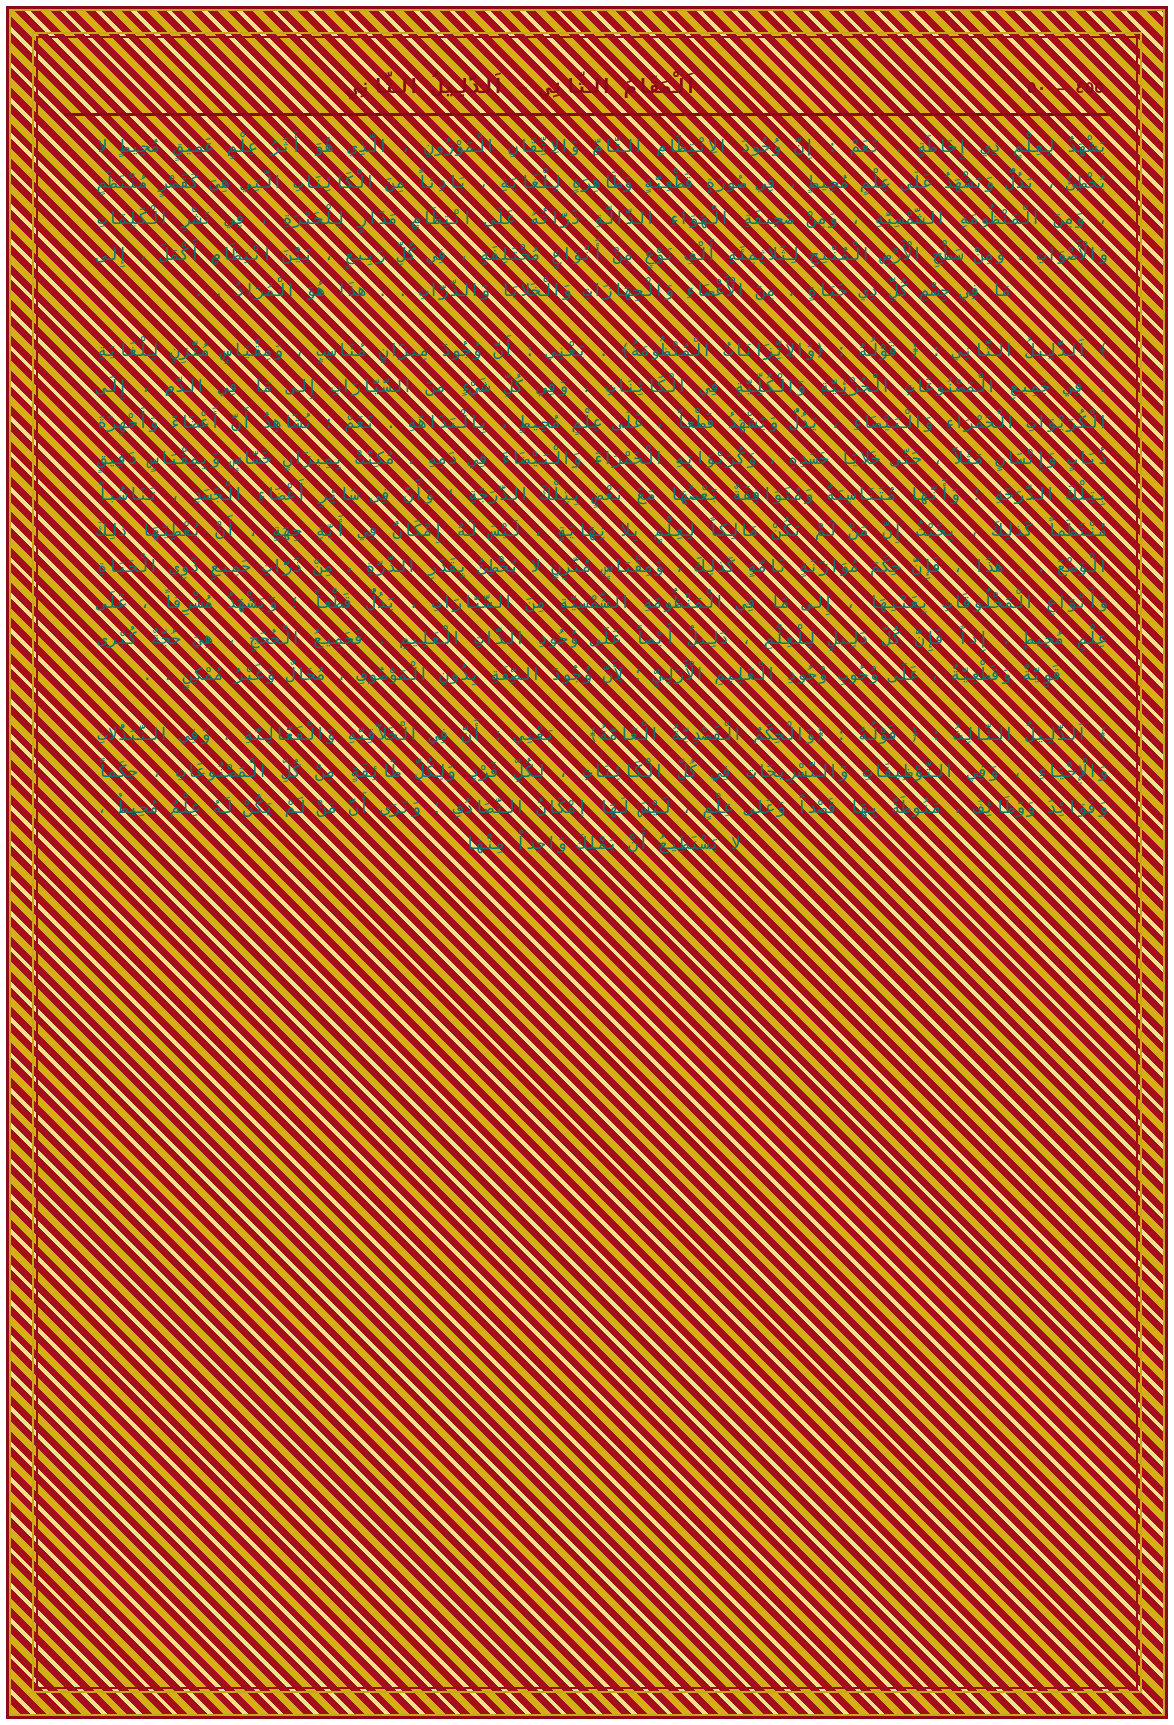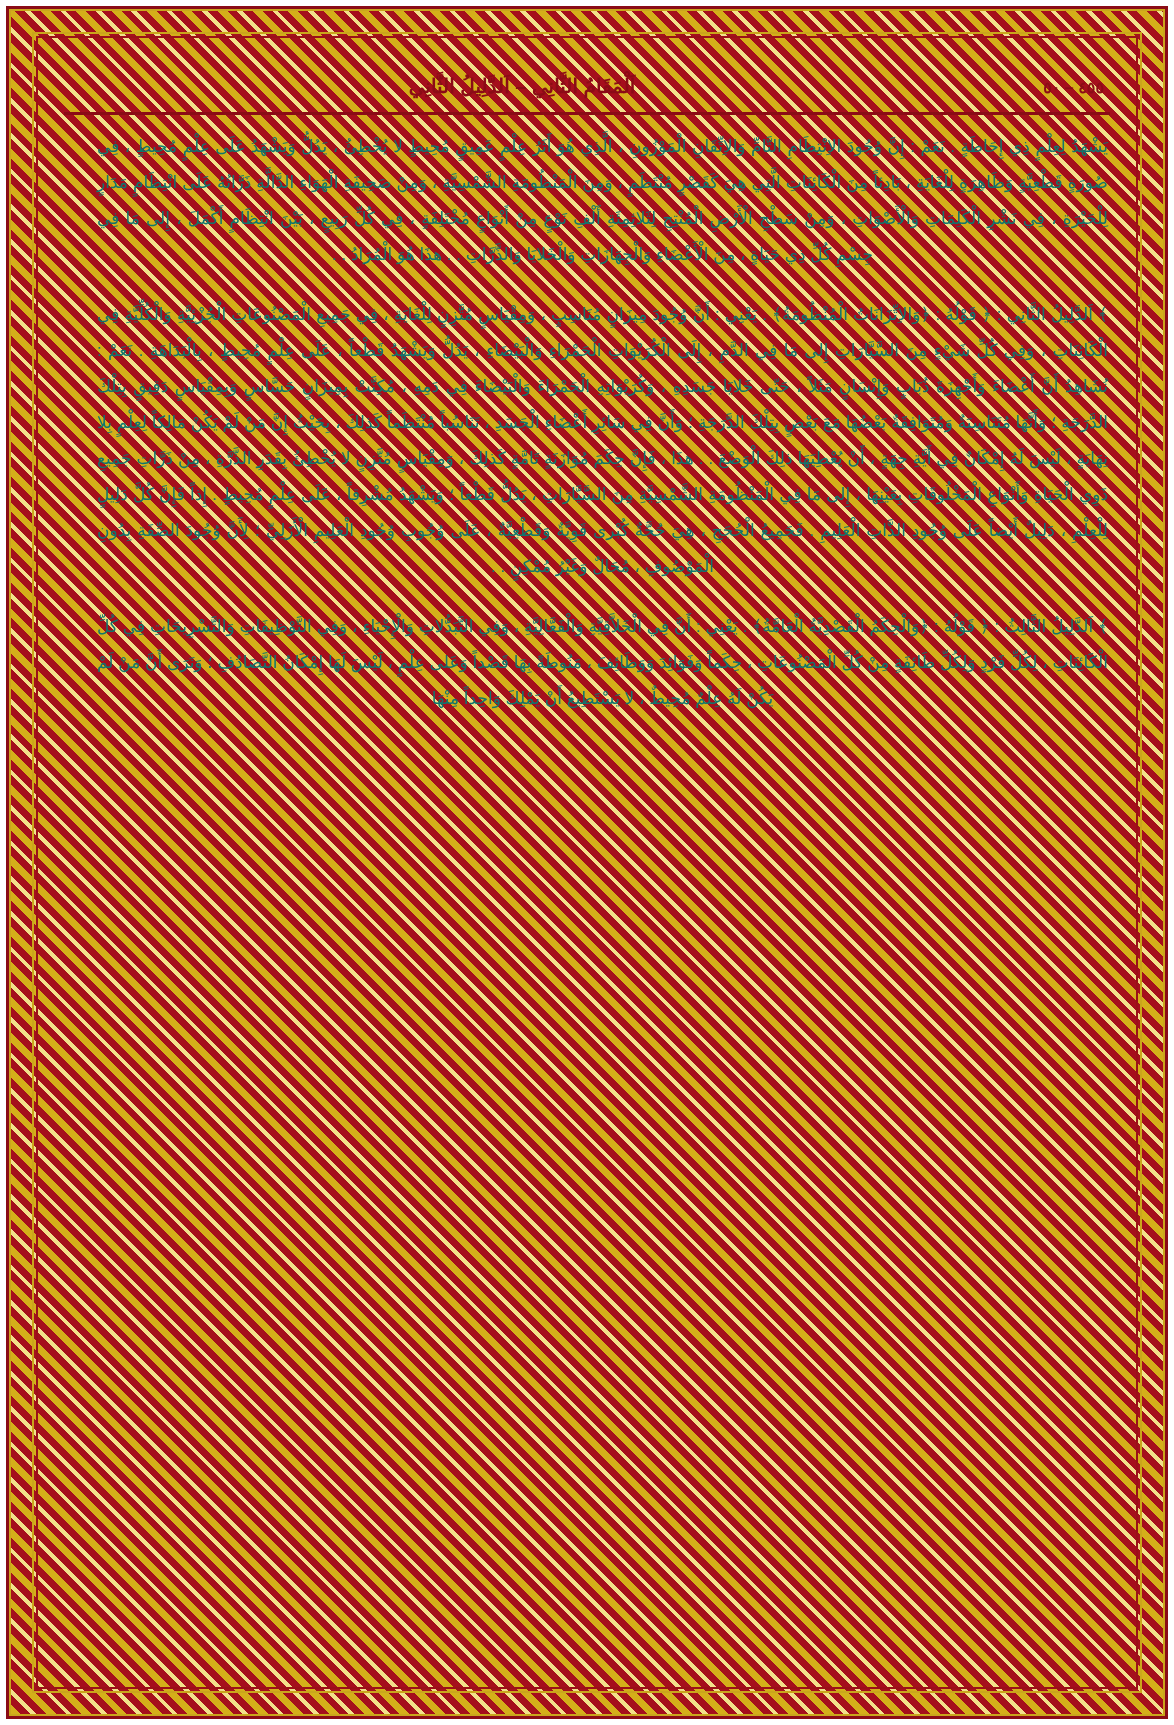--- a/index.html
+++ b/index.html
@@ -6,21 +6,21 @@
     margin: 0;
     padding: 0;
     background: #ffffff;
   }
   .page {
     position: relative;
     width: 1174px;
     height: 1725px;
     box-sizing: border-box;
     background: #ffffff;
-    font-family: Liberation Sans, sans-serif;
+    font-family: Liberation Mono, monospace;
     overflow: hidden;
   }
 
   
   .border-outer {
     position: absolute;
     inset: 6px;
     border: 3px solid #8b0c16;
     box-sizing: border-box;
   }

